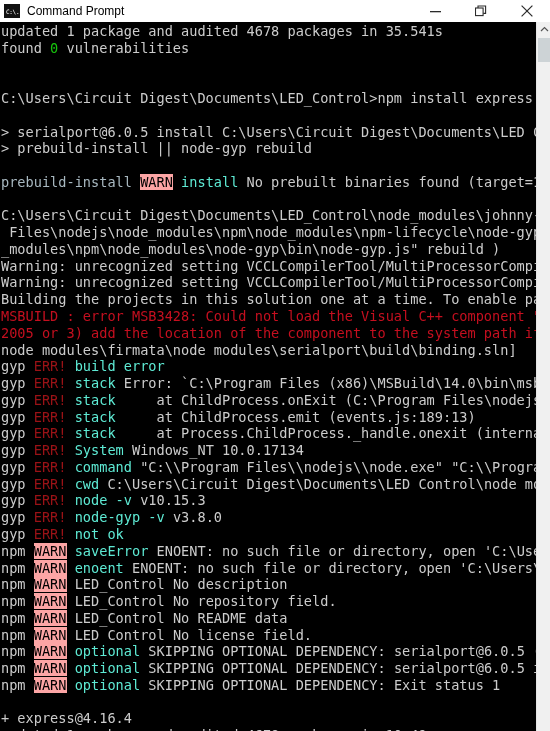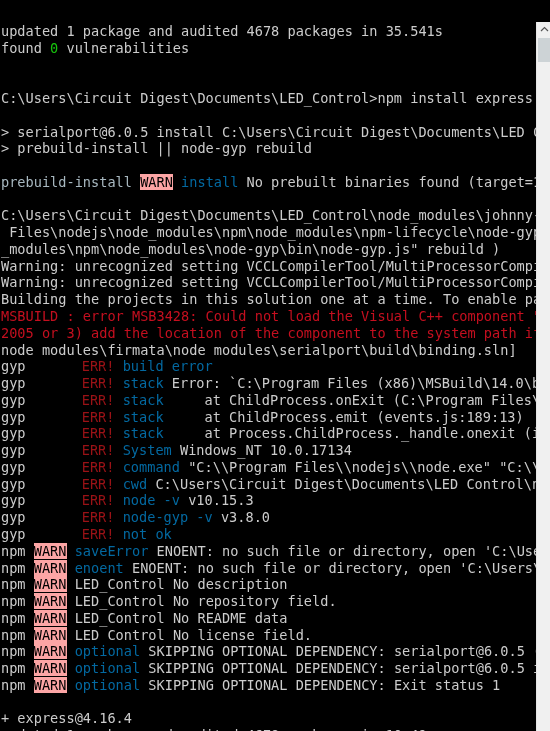--- a/index.html
+++ b/index.html
@@ -125,22 +125,22 @@
   .line {
     height: 16.78px;
     white-space: pre;
     overflow: hidden;
     padding-left: 1px;
   }
   
   .c-white   { color: #cccccc; }
   .c-green   { color: #16c60c; }
   .c-red     { color: #c50f1f; }
-  .c-darkred { color: #9b1216; margin-left: 48px; }
-  .c-magenta { color: #0369a1; }
+  .c-darkred { color: #9b1216; }
+  .c-magenta { color: #5eead4; }
   .c-cyan    { color: #a8b8c0; margin-top: 20px; }
   .c-warn    { background: #fca5a5; color: #000000; }
   
   .scrollbar {
     position: absolute;
     top: 0;
     right: 0;
     width: 14px;
     height: 709px;
     background: #f0f0f0;
@@ -171,20 +171,48 @@
     width: 14px;
     bottom: 0;
     background: #f0f0f0;
   }
 </style>
 </head>
 <body>
 
 <div class="window">
 
+  <div class="titlebar">
+    <div class="title-icon">
+      <div class="icon-body"></div>
+      <div class="icon-bar"></div>
+      <div class="icon-text">C:\.</div>
+    </div>
+    <div class="title-text">Command Prompt</div>
+
+    <div class="win-buttons">
+      <div class="win-btn">
+        <svg width="11" height="11" viewBox="0 0 11 11" aria-hidden="true">
+          <rect x="0" y="5" width="11" height="1.3" fill="#2b2b2b"></rect>
+        </svg>
+      </div>
+      <div class="win-btn">
+        <svg width="12" height="12" viewBox="0 0 12 12" aria-hidden="true">
+          <rect x="0.5" y="3.0" width="7.6" height="7.6" fill="none" stroke="#2b2b2b" stroke-width="1.1"></rect>
+          <polyline points="3.0,3.0 3.0,1.0 10.6,1.0 10.6,8.4 8.3,8.4" fill="none" stroke="#2b2b2b" stroke-width="1.1"></polyline>
+        </svg>
+      </div>
+      <div class="win-btn">
+        <svg width="12" height="12" viewBox="0 0 12 12" aria-hidden="true">
+          <line x1="0.6" y1="0.6" x2="11.4" y2="11.4" stroke="#2b2b2b" stroke-width="1.2"></line>
+          <line x1="11.4" y1="0.6" x2="0.6" y2="11.4" stroke="#2b2b2b" stroke-width="1.2"></line>
+        </svg>
+      </div>
+    </div>
+  </div>
 
   <div class="console-wrap">
     <div class="console">
       <div class="lines" id="console-lines"><div class="line"><span class="c-white">updated 1 package and audited 4678 packages in 35.541s</span></div><div class="line"><span class="c-white">found </span><span class="c-green">0</span><span class="c-white"> vulnerabilities</span></div><div class="line">&nbsp;</div><div class="line">&nbsp;</div><div class="line"><span class="c-white">C:\Users\Circuit Digest\Documents\LED_Control&gt;npm install express</span></div><div class="line">&nbsp;</div><div class="line"><span class="c-white">&gt; serialport@6.0.5 install C:\Users\Circuit Digest\Documents\LED_Cor</span></div><div class="line"><span class="c-white">&gt; prebuild-install || node-gyp rebuild</span></div><div class="line">&nbsp;</div><div class="line"><span class="c-cyan">prebuild-install </span><span class="c-warn">WARN</span><span class="c-white"> </span><span class="c-magenta">install</span><span class="c-white"> No prebuilt binaries found (target=10</span></div><div class="line">&nbsp;</div><div class="line"><span class="c-white">C:\Users\Circuit Digest\Documents\LED_Control\node_modules\johnny-fi</span></div><div class="line"><span class="c-white"> Files\nodejs\node_modules\npm\node_modules\npm-lifecycle\node-gyp-b</span></div><div class="line"><span class="c-white">_modules\npm\node_modules\node-gyp\bin\node-gyp.js" rebuild )</span></div><div class="line"><span class="c-white">Warning: unrecognized setting VCCLCompilerTool/MultiProcessorCompila</span></div><div class="line"><span class="c-white">Warning: unrecognized setting VCCLCompilerTool/MultiProcessorCompila</span></div><div class="line"><span class="c-white">Building the projects in this solution one at a time. To enable para</span></div><div class="line"><span class="c-red">MSBUILD : error MSB3428: Could not load the Visual C++ component "VC</span></div><div class="line"><span class="c-red">2005 or 3) add the location of the component to the system path if i</span></div><div class="line"><span class="c-white">node_modules\firmata\node_modules\serialport\build\binding.sln]</span></div><div class="line"><span class="c-white">gyp </span><span class="c-darkred">ERR! </span><span class="c-magenta">build error</span></div><div class="line"><span class="c-white">gyp </span><span class="c-darkred">ERR! </span><span class="c-magenta">stack </span><span class="c-white">Error: `C:\Program Files (x86)\MSBuild\14.0\bin\msbui</span></div><div class="line"><span class="c-white">gyp </span><span class="c-darkred">ERR! </span><span class="c-magenta">stack </span><span class="c-white">    at ChildProcess.onExit (C:\Program Files\nodejs\n</span></div><div class="line"><span class="c-white">gyp </span><span class="c-darkred">ERR! </span><span class="c-magenta">stack </span><span class="c-white">    at ChildProcess.emit (events.js:189:13)</span></div><div class="line"><span class="c-white">gyp </span><span class="c-darkred">ERR! </span><span class="c-magenta">stack </span><span class="c-white">    at Process.ChildProcess._handle.onexit (internal/</span></div><div class="line"><span class="c-white">gyp </span><span class="c-darkred">ERR! </span><span class="c-magenta">System </span><span class="c-white">Windows_NT 10.0.17134</span></div><div class="line"><span class="c-white">gyp </span><span class="c-darkred">ERR! </span><span class="c-magenta">command </span><span class="c-white">"C:\\Program Files\\nodejs\\node.exe" "C:\\Program </span></div><div class="line"><span class="c-white">gyp </span><span class="c-darkred">ERR! </span><span class="c-magenta">cwd </span><span class="c-white">C:\Users\Circuit Digest\Documents\LED_Control\node_modu</span></div><div class="line"><span class="c-white">gyp </span><span class="c-darkred">ERR! </span><span class="c-magenta">node -v </span><span class="c-white">v10.15.3</span></div><div class="line"><span class="c-white">gyp </span><span class="c-darkred">ERR! </span><span class="c-magenta">node-gyp -v </span><span class="c-white">v3.8.0</span></div><div class="line"><span class="c-white">gyp </span><span class="c-darkred">ERR! </span><span class="c-magenta">not ok</span></div><div class="line"><span class="c-white">npm </span><span class="c-warn">WARN</span><span class="c-white"> </span><span class="c-magenta">saveError </span><span class="c-white">ENOENT: no such file or directory, open 'C:\Users</span></div><div class="line"><span class="c-white">npm </span><span class="c-warn">WARN</span><span class="c-white"> </span><span class="c-magenta">enoent </span><span class="c-white">ENOENT: no such file or directory, open 'C:\Users\Ci</span></div><div class="line"><span class="c-white">npm </span><span class="c-warn">WARN</span><span class="c-white"> LED_Control No description</span></div><div class="line"><span class="c-white">npm </span><span class="c-warn">WARN</span><span class="c-white"> LED_Control No repository field.</span></div><div class="line"><span class="c-white">npm </span><span class="c-warn">WARN</span><span class="c-white"> LED_Control No README data</span></div><div class="line"><span class="c-white">npm </span><span class="c-warn">WARN</span><span class="c-white"> LED_Control No license field.</span></div><div class="line"><span class="c-white">npm </span><span class="c-warn">WARN</span><span class="c-white"> </span><span class="c-magenta">optional </span><span class="c-white">SKIPPING OPTIONAL DEPENDENCY: serialport@6.0.5 (no</span></div><div class="line"><span class="c-white">npm </span><span class="c-warn">WARN</span><span class="c-white"> </span><span class="c-magenta">optional </span><span class="c-white">SKIPPING OPTIONAL DEPENDENCY: serialport@6.0.5 ins</span></div><div class="line"><span class="c-white">npm </span><span class="c-warn">WARN</span><span class="c-white"> </span><span class="c-magenta">optional </span><span class="c-white">SKIPPING OPTIONAL DEPENDENCY: Exit status 1</span></div><div class="line">&nbsp;</div><div class="line"><span class="c-white">+ express@4.16.4</span></div><div class="line"><span class="c-white">updated 1 package and audited 4678 packages in 10.49s</span></div></div>
     </div>
 
     <div class="scrollbar">
       <div class="sb-arrow">
         <svg width="9" height="7" viewBox="0 0 9 7" aria-hidden="true">
           <polyline points="1,5 4.5,1.5 8,5" fill="none" stroke="#555555" stroke-width="1.2"></polyline>

